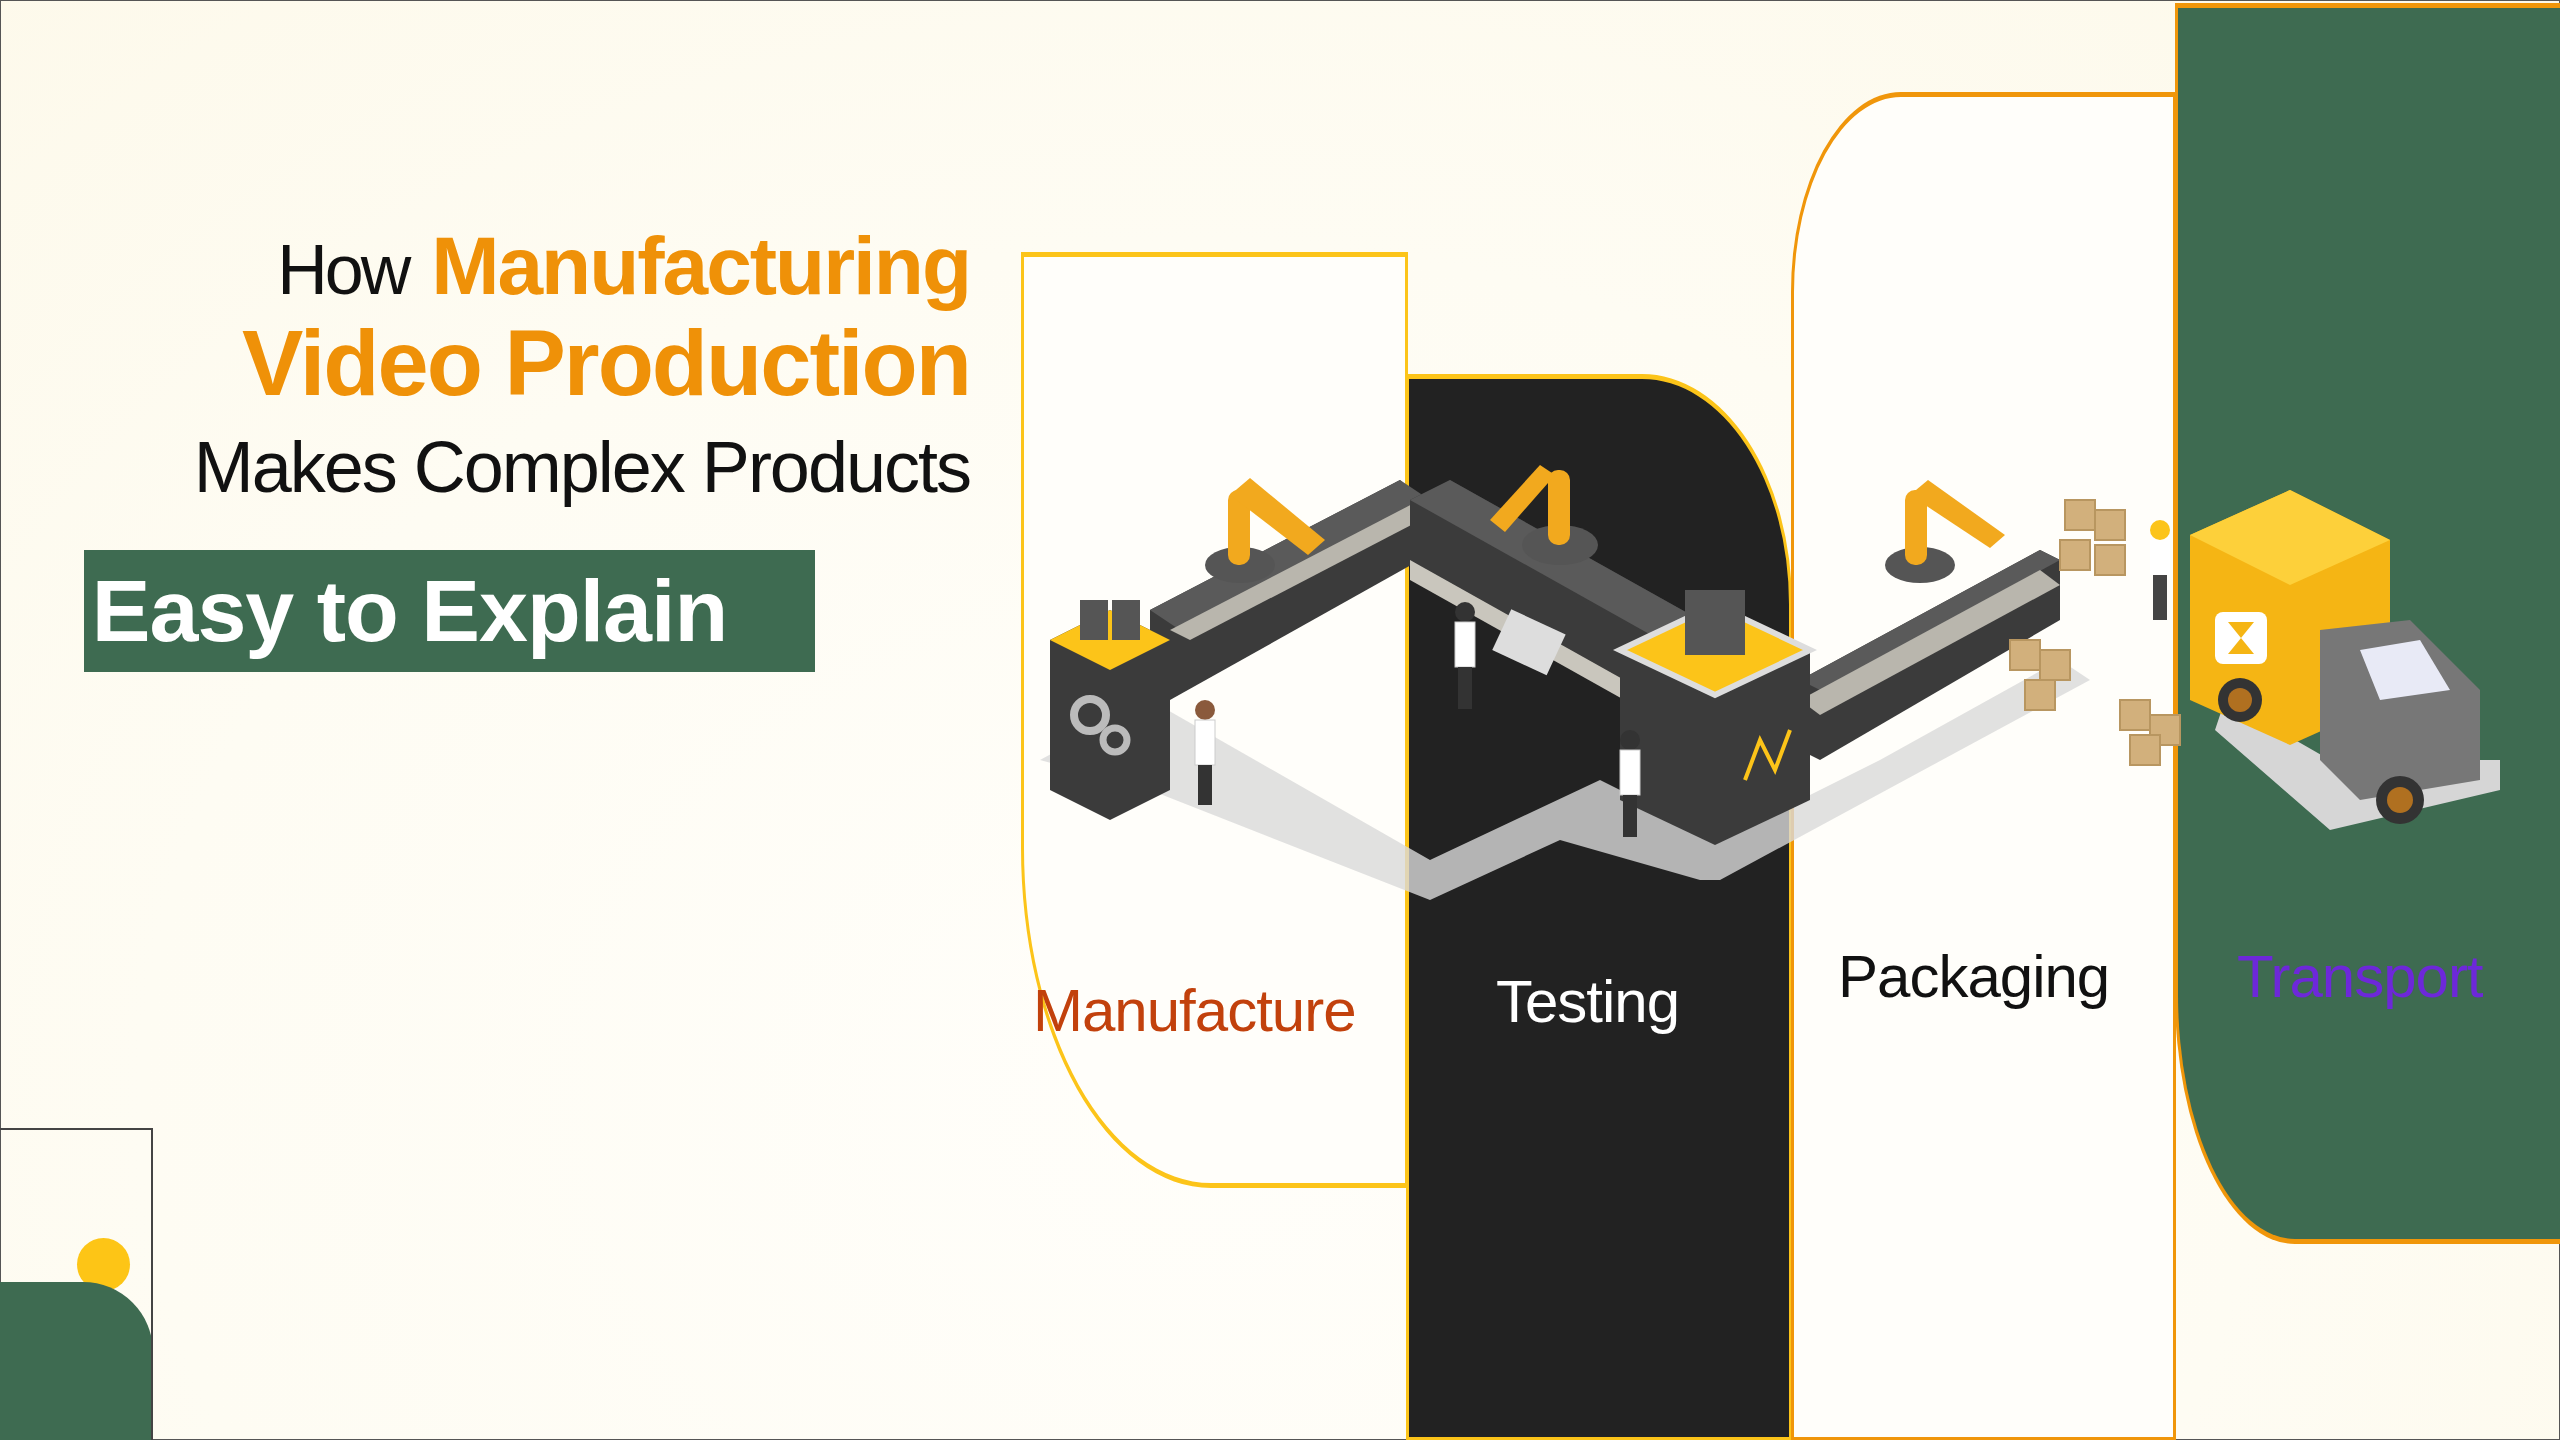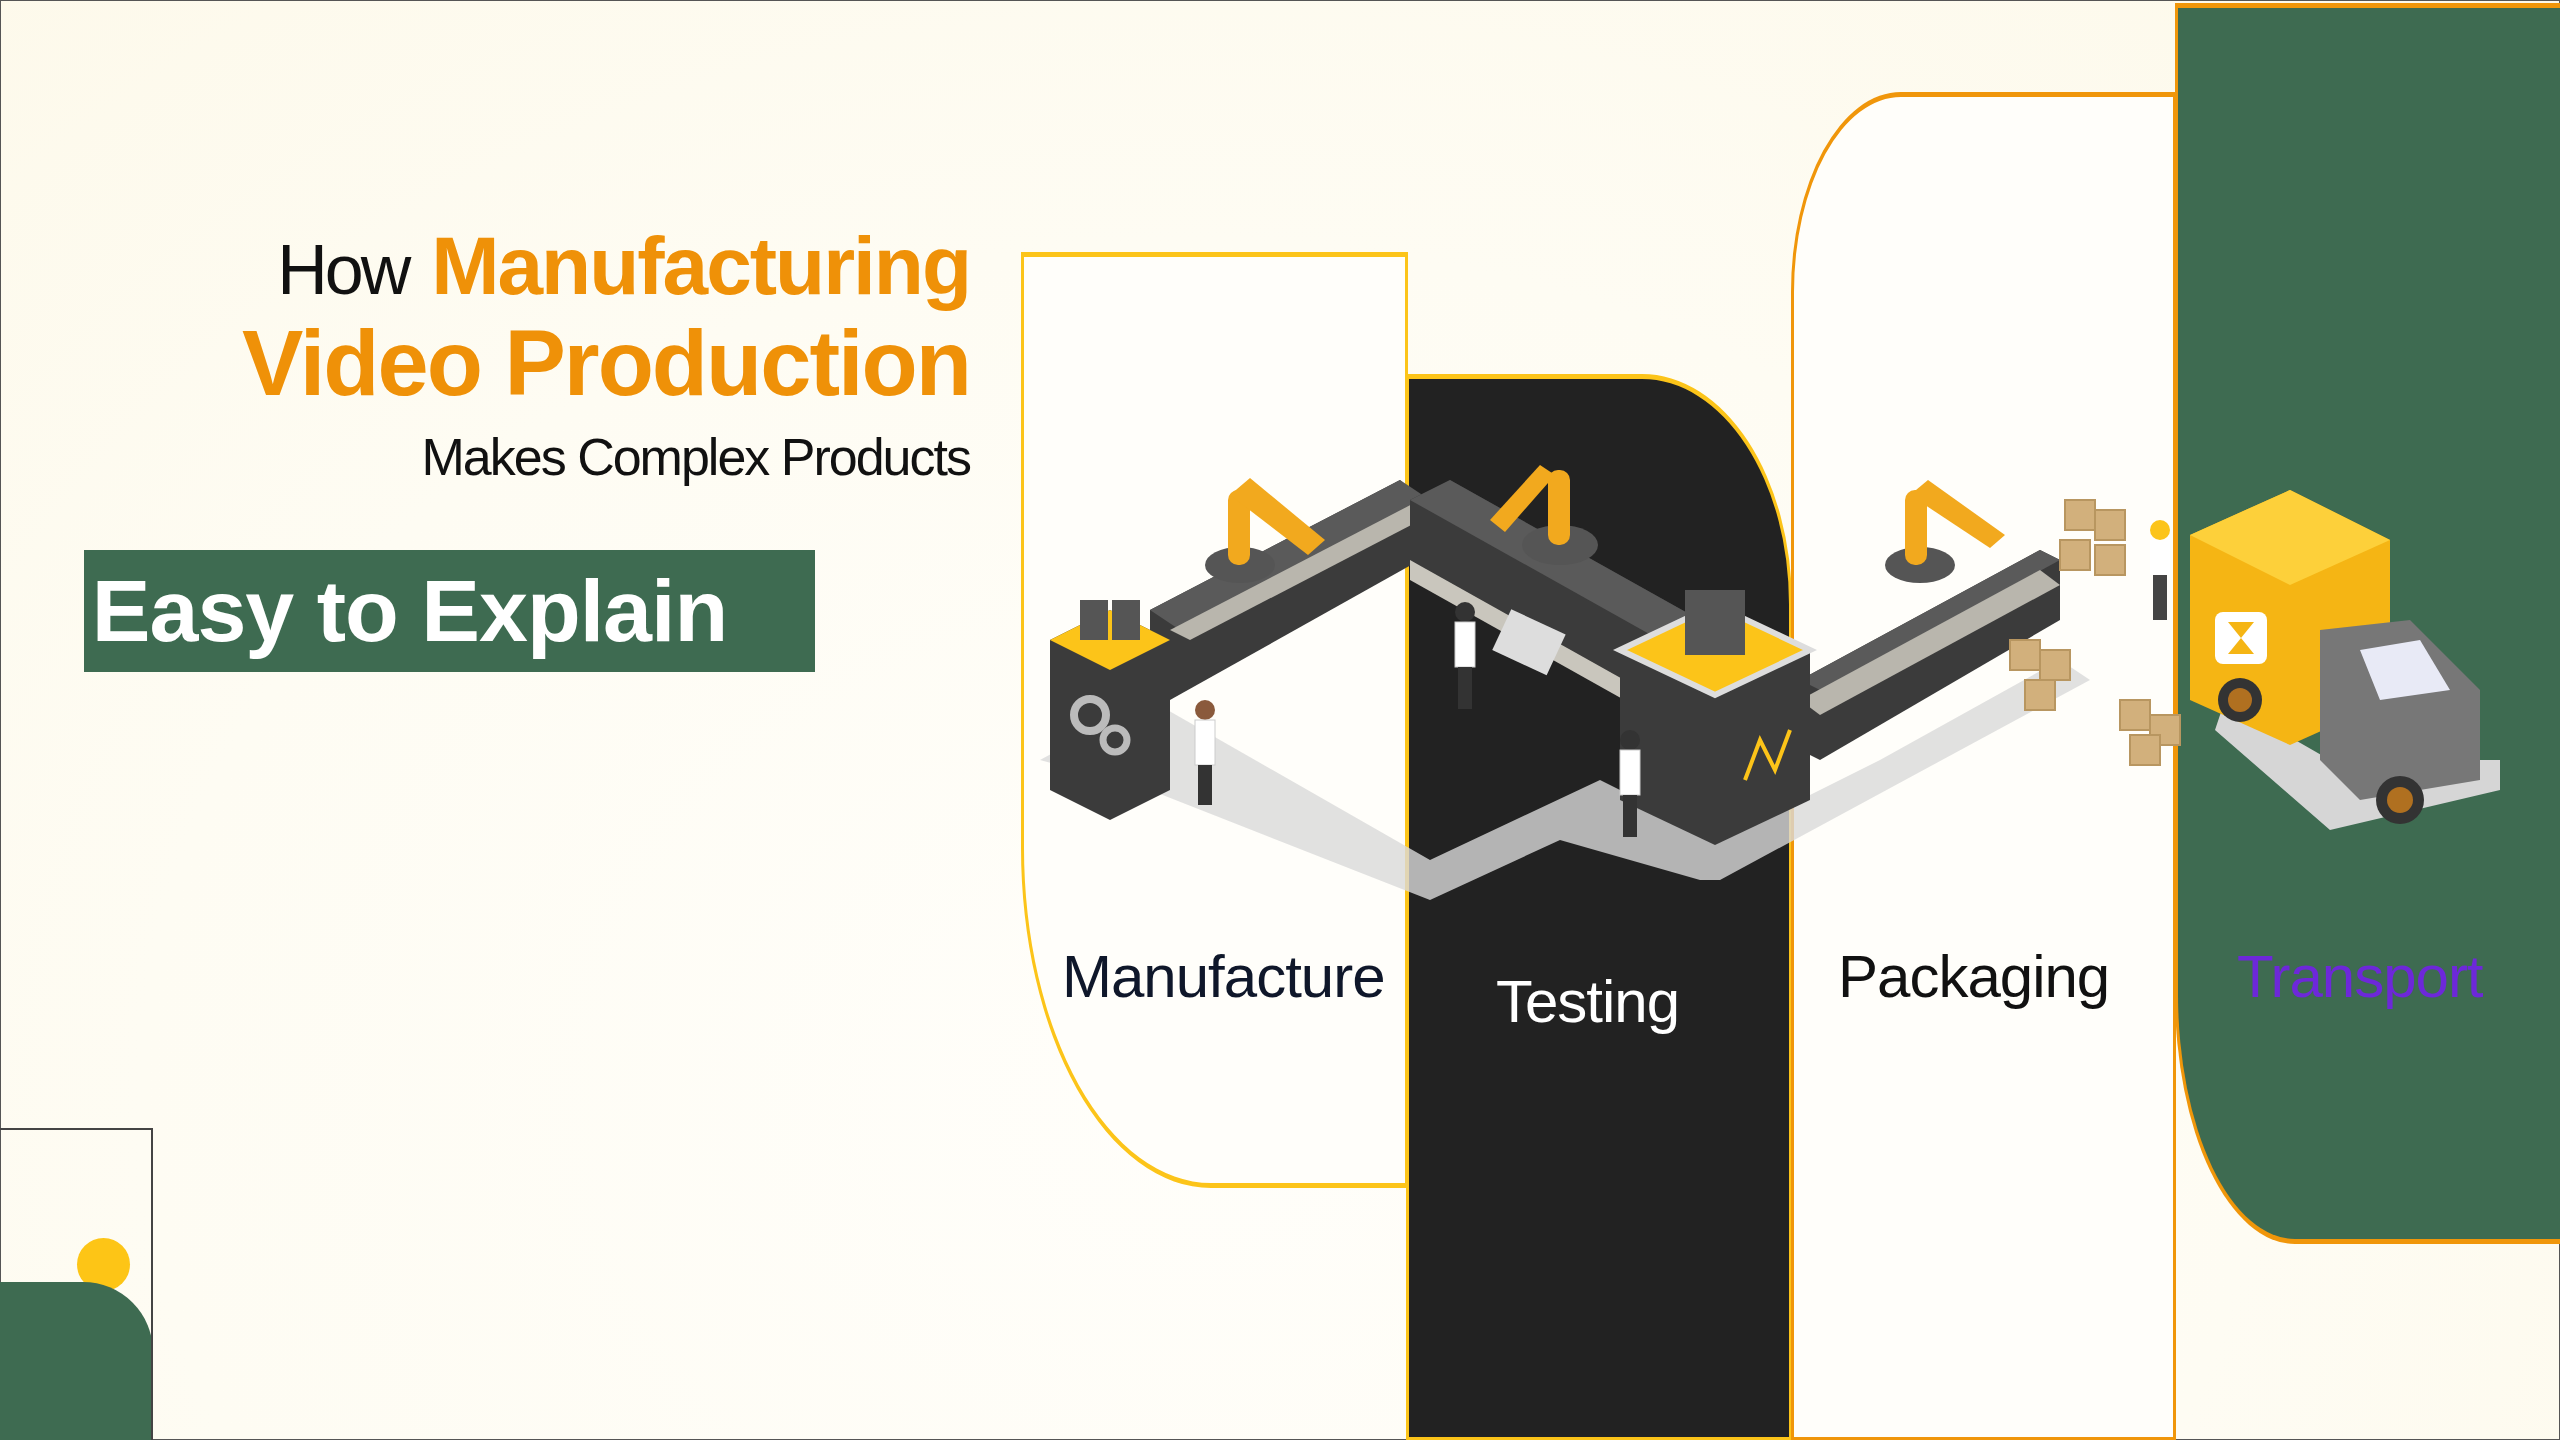--- a/index.html
+++ b/index.html
@@ -10,21 +10,21 @@
   }
   .frame { position:absolute; left:0; top:0; width:2558px; height:1438px; border:1px solid #555; pointer-events:none; }
 
   
   .headline { position:absolute; left:90px; top:225px; width:880px; text-align:right; }
   .line { display:block; white-space:nowrap; line-height:1; }
   .l1 { font-size:82px; margin-bottom:10px; }
   .how { color:#111; font-weight:400; letter-spacing:-3px; font-size:70px; }
   .orange { color:#ef9108; font-weight:700; letter-spacing:-2px; }
   .l2 { font-size:92px; margin-bottom:22px; }
-  .l3 { font-size:52px; color:#111; letter-spacing:-2px; }
+  .l3 { font-size:72px; color:#111; letter-spacing:-2px; }
   .easy-box {
     position:absolute; left:84px; top:550px; width:731px; height:122px;
     background:#3e6b51; display:flex; align-items:center; justify-content:center;
   }
   .easy { color:#fff; font-weight:700; font-size:88px; letter-spacing:-1px; margin-left:-80px; }
 
   
   .deco-box { position:absolute; left:0; top:1128px; width:153px; height:312px; border:2px solid #444; border-left:none; border-bottom:none; box-sizing:border-box; overflow:hidden; }
   .deco-green { position:absolute; left:0; bottom:0; width:153px; height:158px; background:#3e6b51; border-top-right-radius:70px; }
   .deco-dot { position:absolute; left:77px; top:108px; width:53px; height:53px; border-radius:50%; background:#fdc516; }
@@ -34,21 +34,21 @@
   .p-manu { left:1021px; top:252px; width:387px; height:936px; background:#fffefa;
             border:3px solid #fcc419; border-top-width:5px; border-bottom-width:5px; border-bottom-left-radius:190px 340px; }
   .p-test { left:1406px; top:374px; width:386px; height:1066px; background:#222;
             border:3px solid #fcc419; border-top-width:5px; border-top-right-radius:150px 230px; }
   .p-pack { left:1791px; top:92px; width:385px; height:1348px; background:#fffefa;
             border:3px solid #f0960a; border-top-width:5px; border-top-left-radius:110px 200px; }
   .p-trans { left:2175px; top:3px; width:385px; height:1241px; background:#3e6b51;
              border:3px solid #f0960a; border-top-width:5px; border-bottom-width:5px; border-right:none; border-bottom-left-radius:120px 250px; }
 
   .label { position:absolute; top:942px; font-size:60px; letter-spacing:-1px; white-space:nowrap; }
-  .lbl-manu { left:1062px; color:#0f172a; }
+  .lbl-manu { left:1033px; color:#c2410c;margin-top:34px; }
   .lbl-test { left:1496px; color:#fff;margin-top:25px; }
   .lbl-pack { left:1838px; color:#111; }
   .lbl-trans { left:2237px; color:#6d28d9; }
 
   svg.illus { position:absolute; left:0; top:0; width:2560px; height:1440px; }
 </style>
 </head>
 <body>
 
 <div class="frame"></div>

